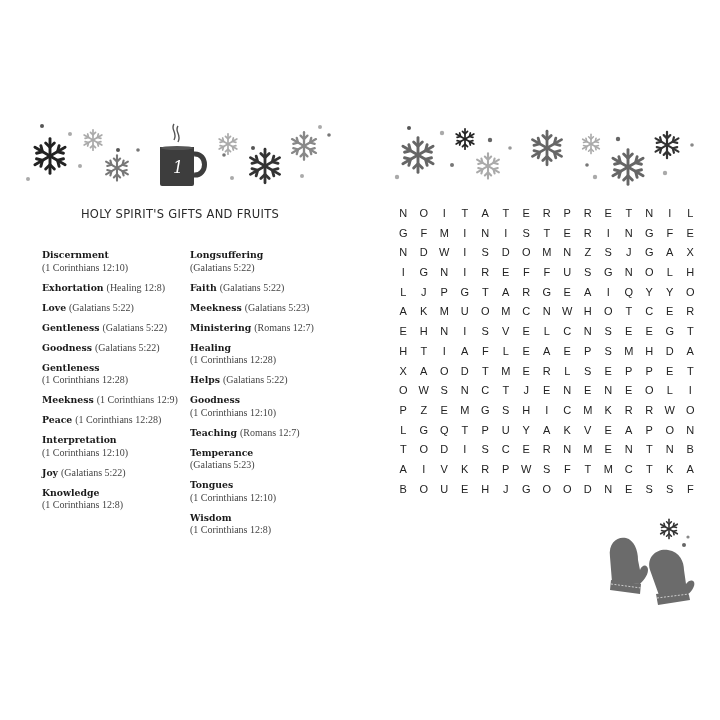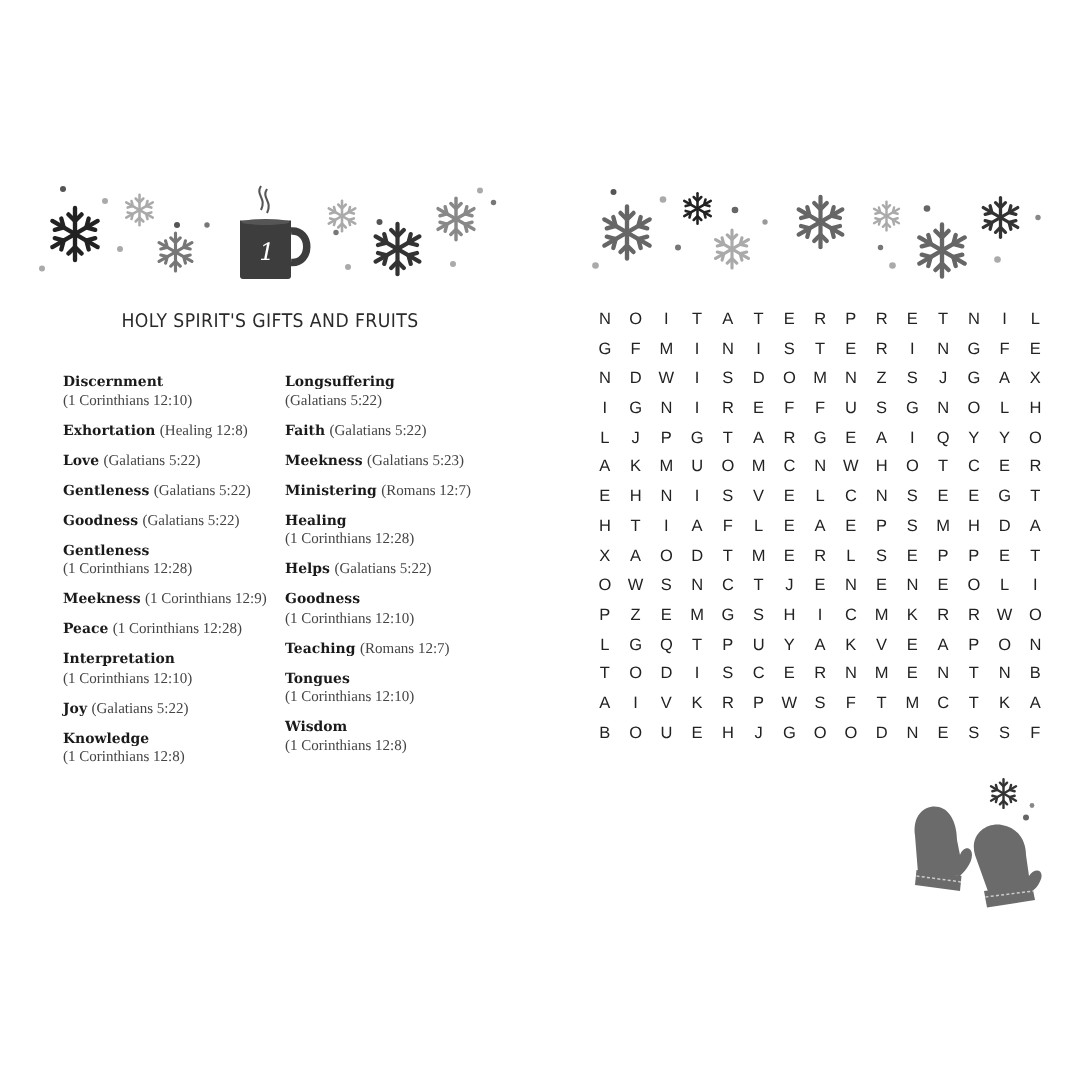--- a/index.html
+++ b/index.html
@@ -100,20 +100,21 @@
     </div>
   <div class="col col-b" id="colB">
       <div class="entry"><span class="w">Longsuffering</span><br><span class="r">(Galatians 5:22)</span></div>
       <div class="entry"><span class="w">Faith</span> <span class="r">(Galatians 5:22)</span></div>
       <div class="entry"><span class="w">Meekness</span> <span class="r">(Galatians 5:23)</span></div>
       <div class="entry"><span class="w">Ministering</span> <span class="r">(Romans 12:7)</span></div>
       <div class="entry"><span class="w">Healing</span><br><span class="r">(1 Corinthians 12:28)</span></div>
       <div class="entry"><span class="w">Helps</span> <span class="r">(Galatians 5:22)</span></div>
       <div class="entry"><span class="w">Goodness</span><br><span class="r">(1 Corinthians 12:10)</span></div>
       <div class="entry"><span class="w">Teaching</span> <span class="r">(Romans 12:7)</span></div>
+      <div class="entry"><span class="w">Temperance</span><br><span class="r">(Galatians 5:23)</span></div>
       <div class="entry"><span class="w">Tongues</span><br><span class="r">(1 Corinthians 12:10)</span></div>
       <div class="entry"><span class="w">Wisdom</span><br><span class="r">(1 Corinthians 12:8)</span></div>
     </div>
 </div>
 
 <div class="page page-right">
   <div class="decor" style="left:30px;top:115px;width:320px;height:80px;">
     <svg width="320" height="80" viewBox="0 0 320 80">
       <circle cx="19" cy="13" r="2" fill="#555"></circle>
       <circle cx="52" cy="18" r="2.2" fill="#aaa"></circle>

